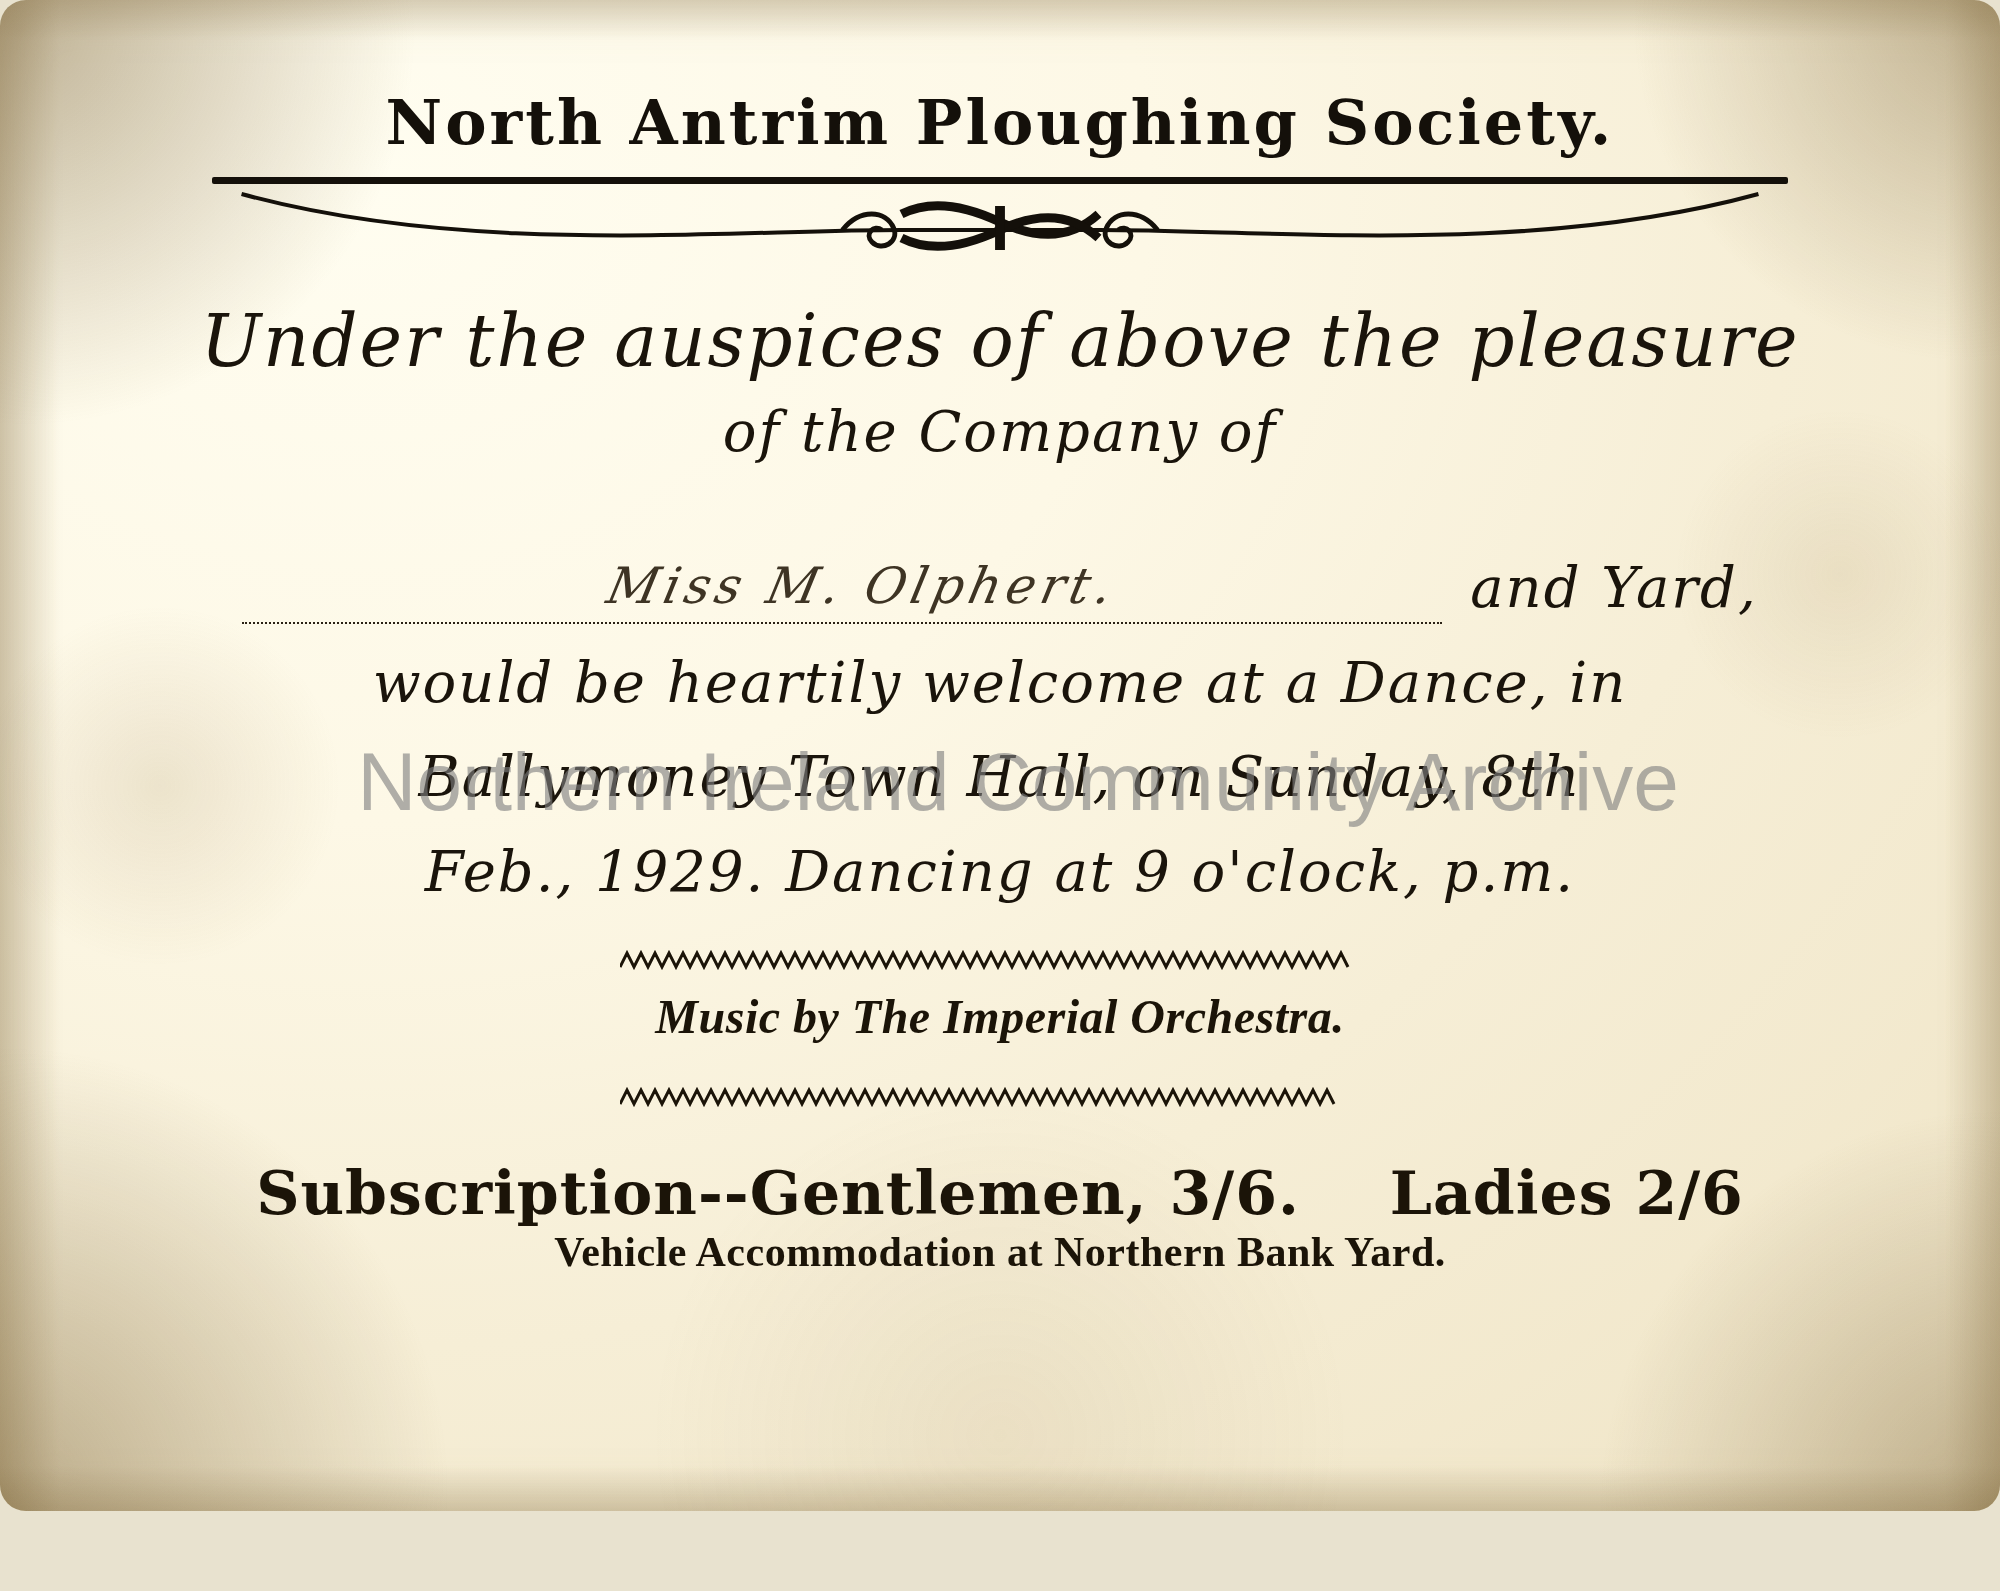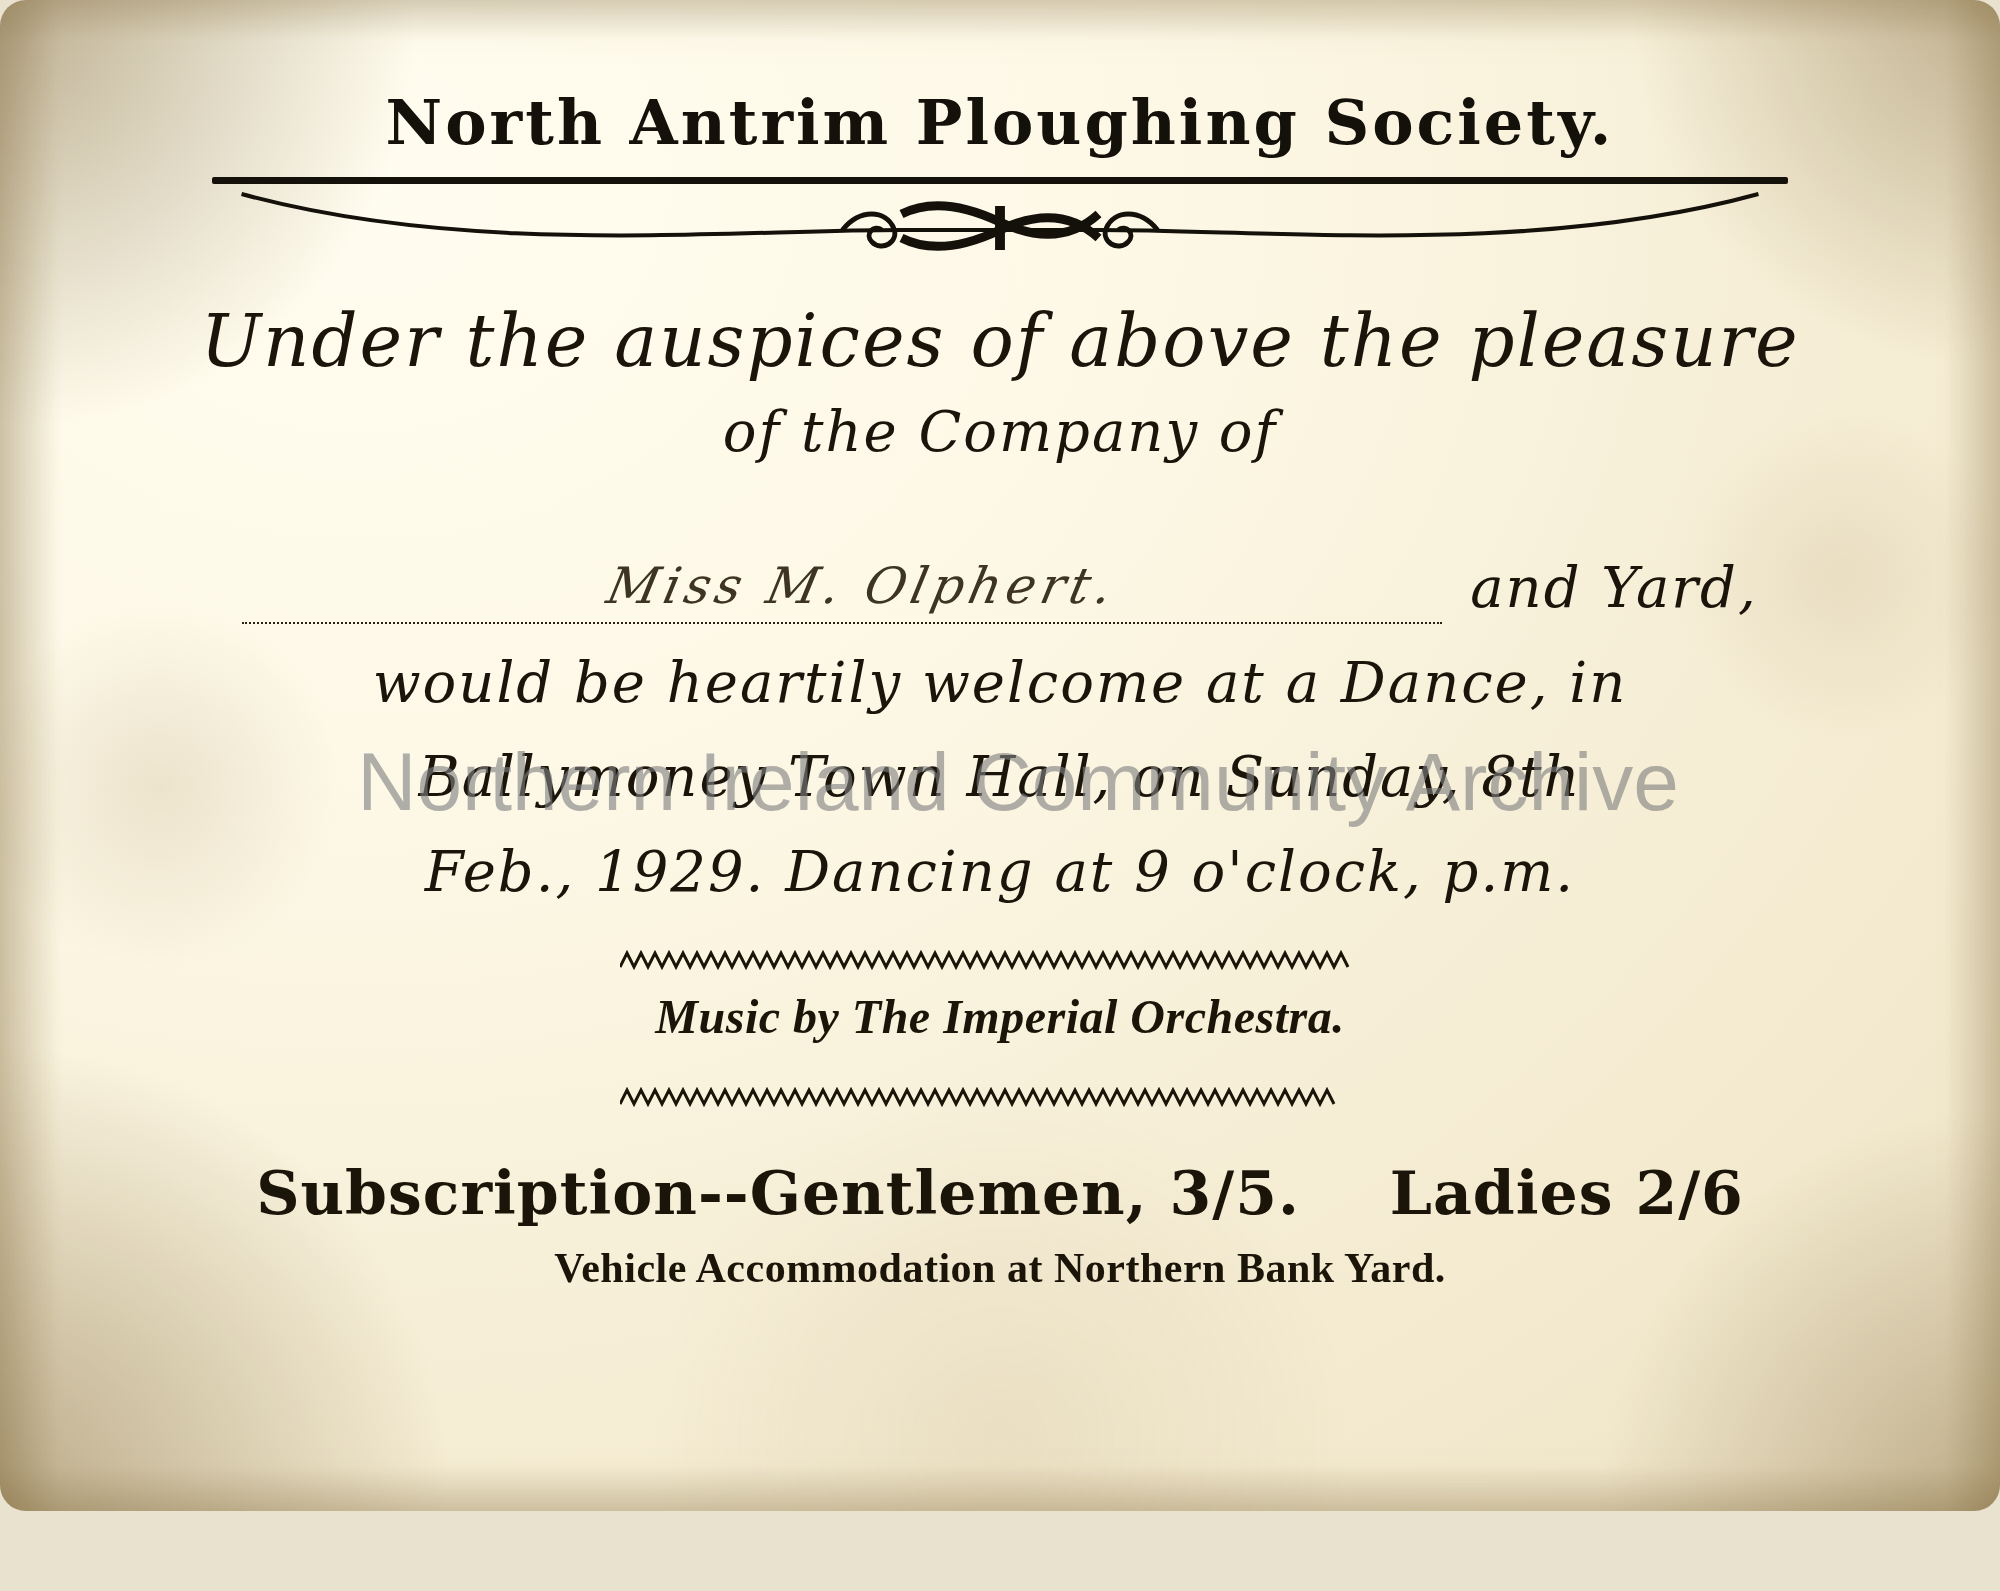--- a/index.html
+++ b/index.html
@@ -179,21 +179,21 @@
     margin-top: 48px;
     letter-spacing: 1px;
     white-space: nowrap;
   }
   .subs .gap { display:inline-block; width: 90px; }
   .vehicle {
     text-align: center;
     font-family: "Liberation Serif", serif;
     font-weight: bold;
     font-size: 42px;
-    margin-top: 16px;
+    margin-top: 0;
     letter-spacing: 0.5px;
   }
 
   
   .watermark {
     position: absolute;
     z-index: 8;
     left: 0;
     right: 12px;
     top: 735px;
@@ -254,21 +254,21 @@
 
       <div class="music">Music by The Imperial Orchestra.</div>
 
       <div class="squiggle">
         <svg viewBox="0 0 760 26" preserveAspectRatio="none" aria-hidden="true">
           <path d="M0 20 l7 -14 l7 14 l7 -14 l7 14 l7 -14 l7 14 l7 -14 l7 14 l7 -14 l7 14 l7 -14 l7 14 l7 -14 l7 14 l7 -14 l7 14 l7 -14 l7 14 l7 -14 l7 14 l7 -14 l7 14 l7 -14 l7 14 l7 -14 l7 14 l7 -14 l7 14 l7 -14 l7 14 l7 -14 l7 14 l7 -14 l7 14 l7 -14 l7 14 l7 -14 l7 14 l7 -14 l7 14 l7 -14 l7 14 l7 -14 l7 14 l7 -14 l7 14 l7 -14 l7 14 l7 -14 l7 14 l7 -14 l7 14 l7 -14 l7 14 l7 -14 l7 14 l7 -14 l7 14 l7 -14 l7 14 l7 -14 l7 14 l7 -14 l7 14 l7 -14 l7 14 l7 -14 l7 14 l7 -14 l7 14 l7 -14 l7 14 l7 -14 l7 14 l7 -14 l7 14 l7 -14 l7 14 l7 -14 l7 14 l7 -14 l7 14 l7 -14 l7 14 l7 -14 l7 14 l7 -14 l7 14 l7 -14 l7 14 l7 -14 l7 14 l7 -14 l7 14 l7 -14 l7 14 l7 -14 l7 14 l7 -14 l7 14 l7 -14 l7 14" fill="none" stroke="#1b1408" stroke-width="3"></path>
         </svg>
       </div>
 
       <div class="subs">
-        <span>Subscription--Gentlemen, 3/5.</span><span class="gap"></span><span>Ladies 2/6</span>
+        <span>Subscription--Gentlemen, 3/6.</span><span class="gap"></span><span>Ladies 2/6</span>
       </div>
 
       <div class="vehicle">Vehicle Accommodation at Northern Bank Yard.</div>
 
     </div>
   </div>
 
   <div class="watermark">Northern Ireland Community Archive</div>
 </div>
 

